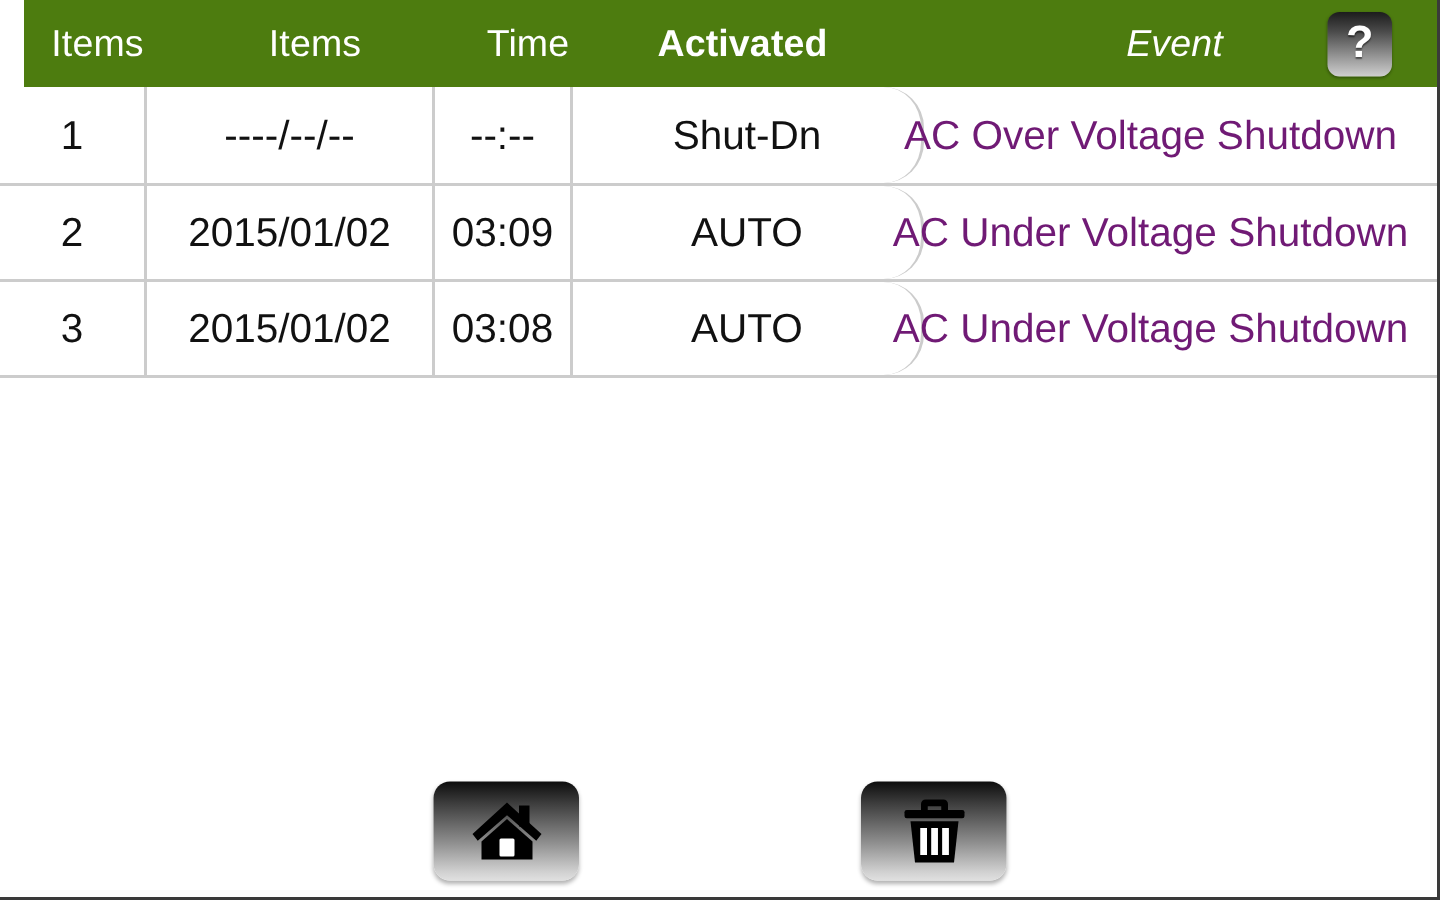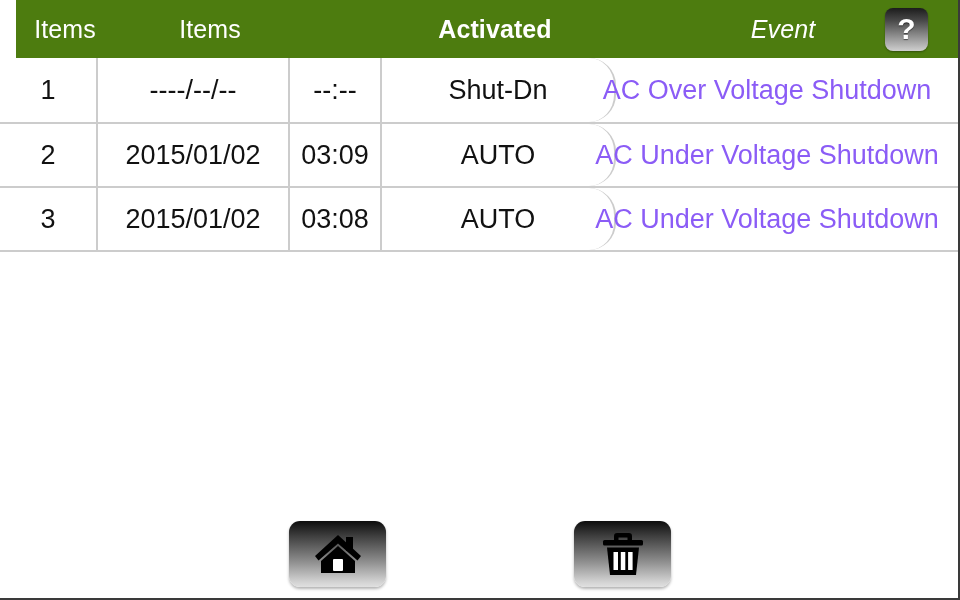--- a/index.html
+++ b/index.html
@@ -99,21 +99,21 @@
     border-right: 2px solid #cccccc;
   }
 
   .c-items     { left: 0px;   width: 98px; }
   .c-date      { left: 98px;  width: 192px; }
   .c-time      { left: 290px; width: 92px; }
   .c-activated { left: 382px; width: 234px; border-radius: 27px; }
   .c-event     {
     left: 576px;
     width: 382px;
-    color: #8b5cf6;
+    color: #701a75;
     border-right: none;
     justify-content: center;
   }
 
   
   .btn-bar {
     position: absolute;
     left: 0;
     top: 521px;
     width: 958px;
@@ -138,20 +138,21 @@
   .btn-trash { left: 574px; }
 
   .icon-button svg { display: block; }
 </style>
 </head>
 <body>
 
 <div class="header-bar">
   <div class="header-cell hc-items">Items</div>
   <div class="header-cell hc-date">Items</div>
+  <div class="header-cell hc-time">Time</div>
   <div class="header-cell hc-activated">Activated</div>
   <div class="header-cell hc-event">Event</div>
 
   <div class="help-button">
     <span class="qmark">?</span>
   </div>
 </div>
 
 <div class="table">
 

